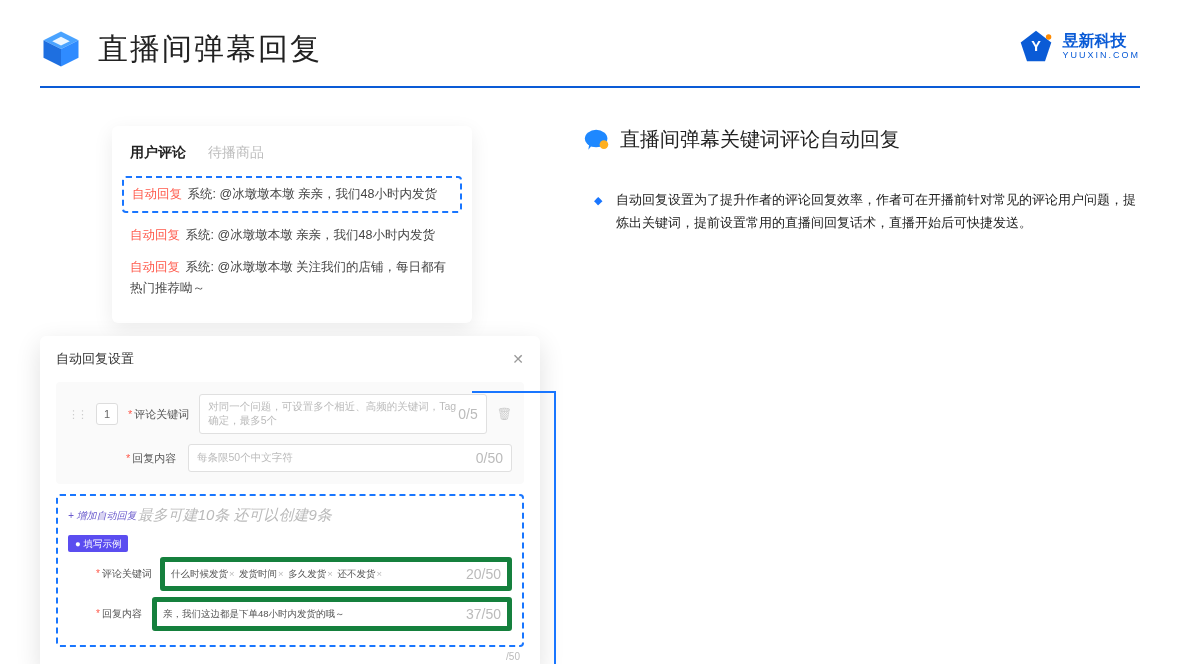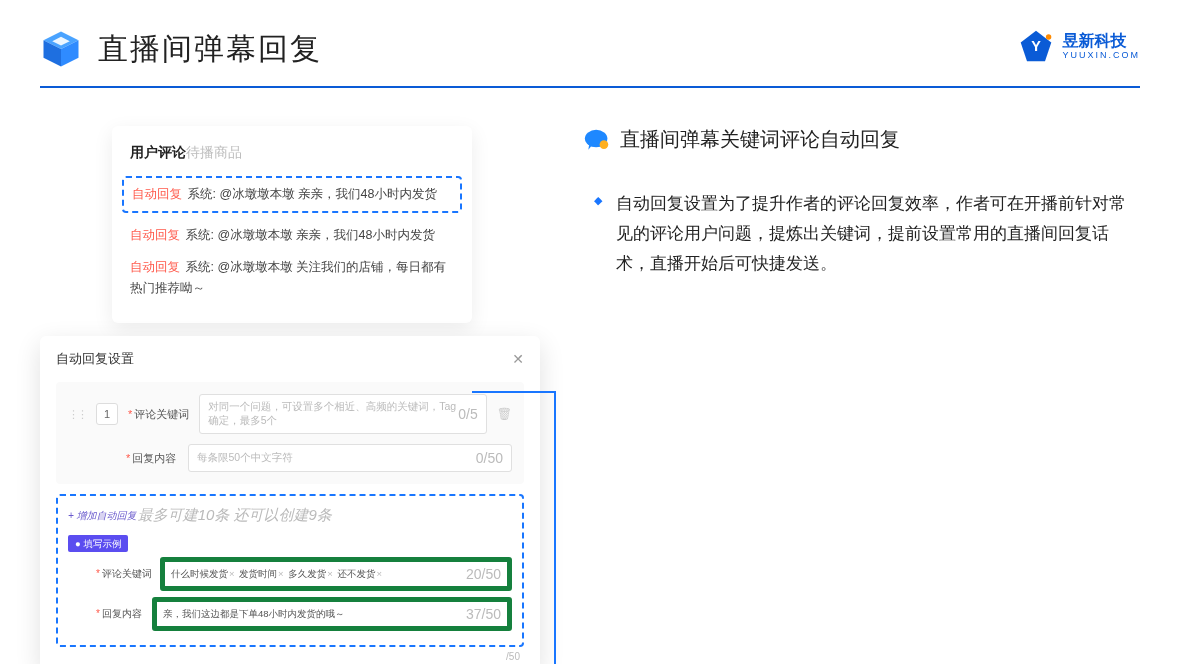--- a/index.html
+++ b/index.html
@@ -17,21 +17,21 @@
 .brand-en { font-size: 9px; color: #0a5bd6; letter-spacing: 2px; margin-top: 2px; }
 .header-rule { margin: 16px 40px 0 40px; height: 2px; background: #0a5bd6; }
 
 
 .main { display: flex; padding: 38px 40px 0 40px; gap: 44px; }
 .left { width: 500px; position: relative; }
 .right { flex: 1; padding-top: 0; }
 
 
 .comments-card { background: #fff; box-shadow: 0 6px 20px rgba(0,0,0,0.08); border-radius: 6px; width: 360px; margin-left: 72px; padding: 18px 18px 14px 18px; position: relative; z-index: 1; }
-.tabs { display: flex; margin-bottom: 14px; font-size: 14px; }
+.tabs { display: flex; gap: 22px; margin-bottom: 14px; font-size: 14px; }
 .tab-active { font-weight: 700; color: #222; }
 .tab-inactive { color: #bdbdbd; }
 .comment-row { font-size: 12.5px; color: #444; line-height: 1.7; margin-bottom: 10px; }
 .tag-auto { color: #ff5a4c; font-weight: 500; margin-right: 2px; }
 .dashed-highlight { border: 2px dashed #1976ff; border-radius: 4px; padding: 6px 8px; margin: 0 -8px 12px -8px; position: relative; }
 
 
 .dialog { position: absolute; left: 0; top: 210px; width: 500px; background: #fff; box-shadow: 0 8px 26px rgba(0,0,0,0.12); border-radius: 6px; padding: 14px 16px 7px 16px; z-index: 2; }
 .dialog-header { display: flex; justify-content: space-between; align-items: center; font-size: 13px; margin-bottom: 14px; }
 .dialog-title { color: #333; }
@@ -63,21 +63,21 @@
 
 .connector { position: absolute; z-index: 3; pointer-events: none; }
 .v-line { position: absolute; width: 2px; background: #1976ff; }
 .h-line { position: absolute; height: 2px; background: #1976ff; }
 
 
 .sub-header { display: flex; align-items: center; gap: 10px; margin-bottom: 36px; }
 .bubble-icon { width: 26px; height: 22px; position: relative; }
 .sub-title { font-size: 20px; color: #222; }
 .bullets { padding-left: 6px; }
-.bullet-item { position: relative; padding-left: 26px; font-size: 17px; line-height: 1.75; color: #222; margin-bottom: 34px; }
+.bullet-item { position: relative; padding-left: 26px; font-size: 13px; line-height: 1.75; color: #222; margin-bottom: 34px; }
 .bullet-item::before { content: "◆"; position: absolute; left: 4px; top: 2px; color: #1976ff; font-size: 11px; }
 </style>
 </head>
 <body>
 
 <div class="header">
   <div class="logo-cube">
     <svg viewBox="0 0 48 48">
       <polygon points="24,4 44,14 24,24 4,14" fill="#4aa3ff"></polygon>
       <polygon points="4,14 24,24 24,44 4,34" fill="#1e6fe0"></polygon>

